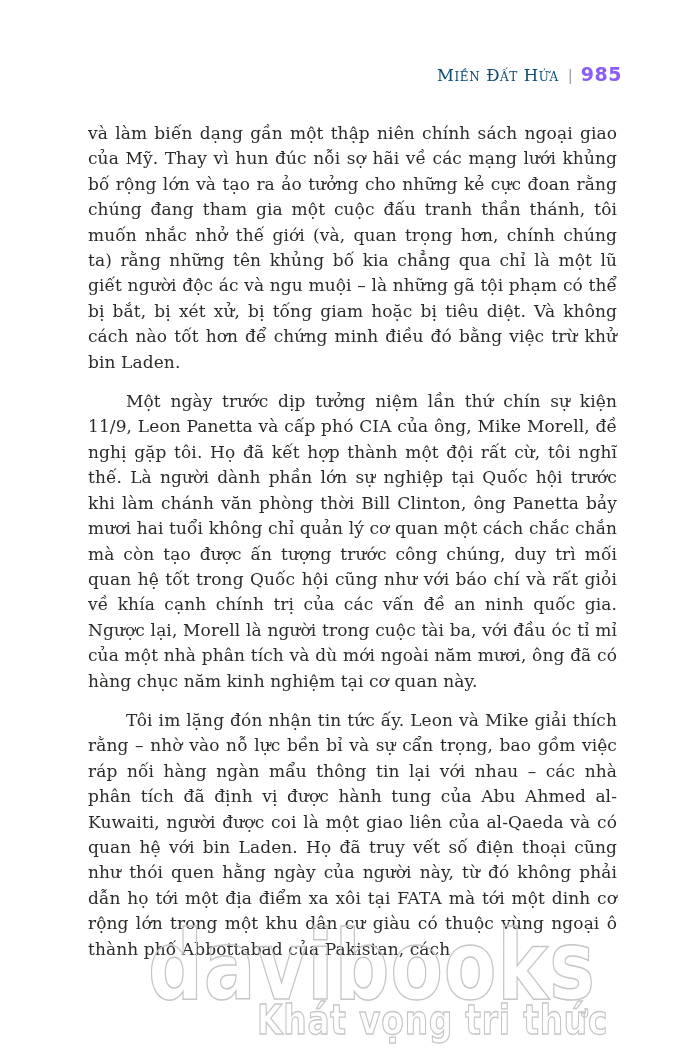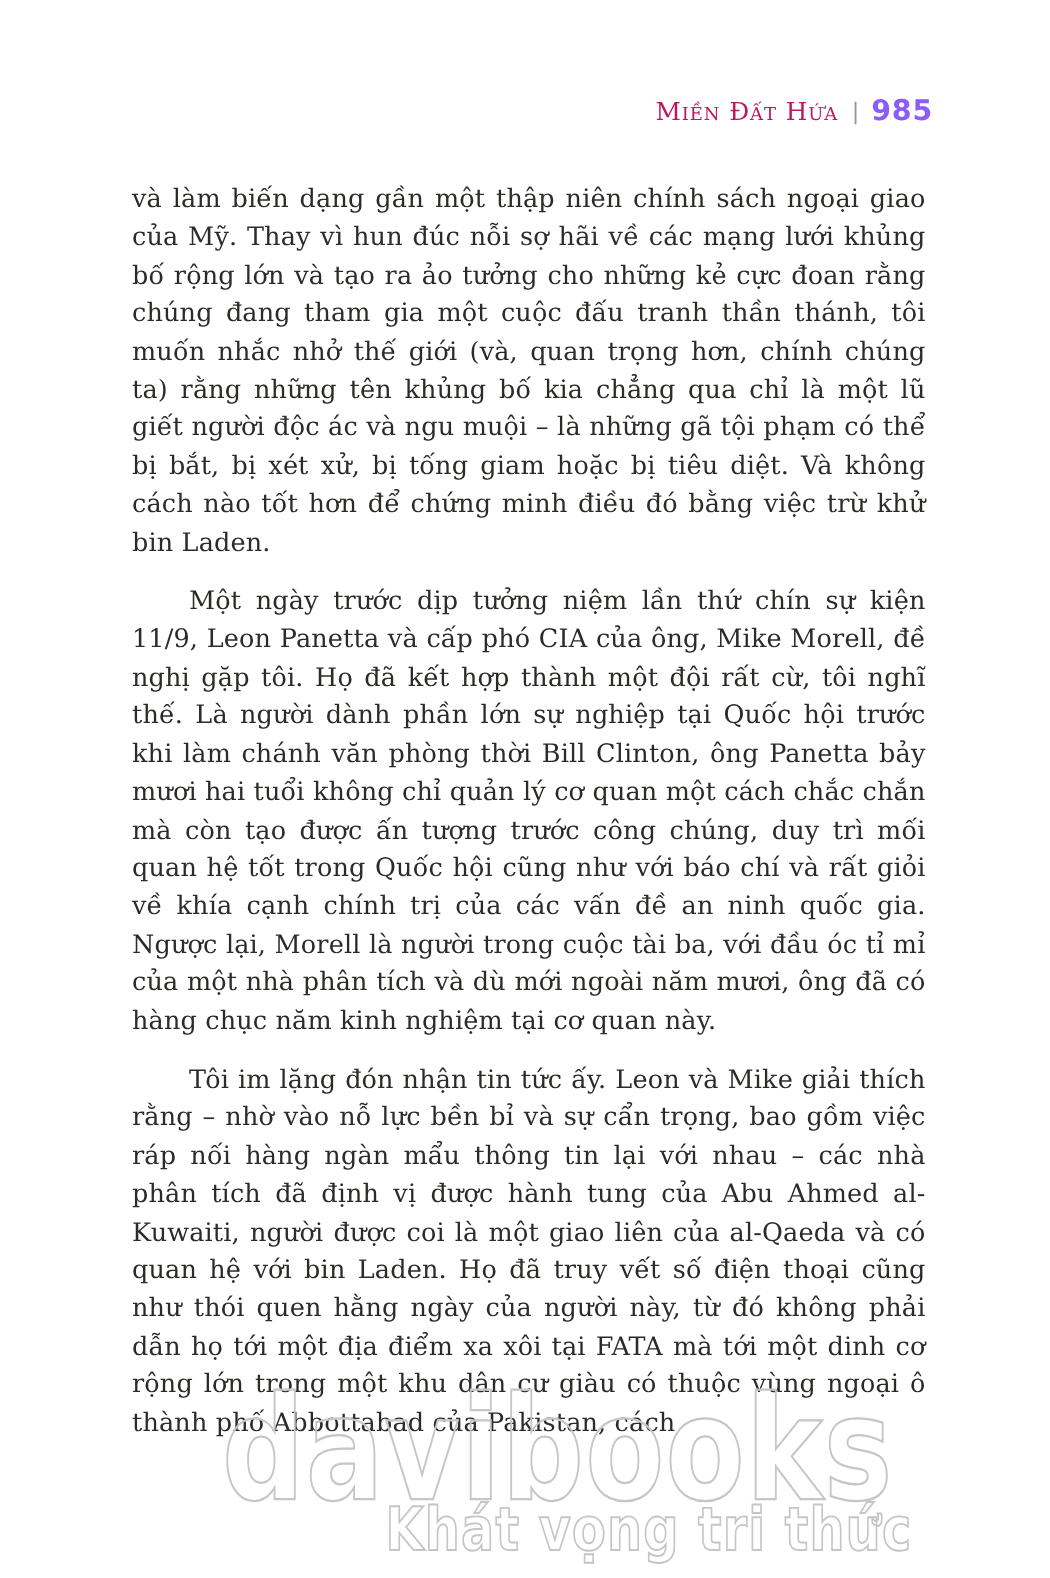--- a/index.html
+++ b/index.html
@@ -17,21 +17,21 @@
     left: 88px;
     right: 78px;
     text-align: right;
     white-space: nowrap;
     color: #3a3733;
   }
   .running-title {
     font-variant: small-caps;
     font-size: 16.5px;
     letter-spacing: 0.6px;
-    color: #be185d;
+    color: #0c4a6e;
   }
   .header-sep {
     display: inline-block;
     margin: 0 8px 0 9px;
     color: #9a9690;
     font-size: 15px;
     transform: translateY(-1px);
   }
   .page-number {
     font-family: "DejaVu Sans", "Liberation Sans", sans-serif;

